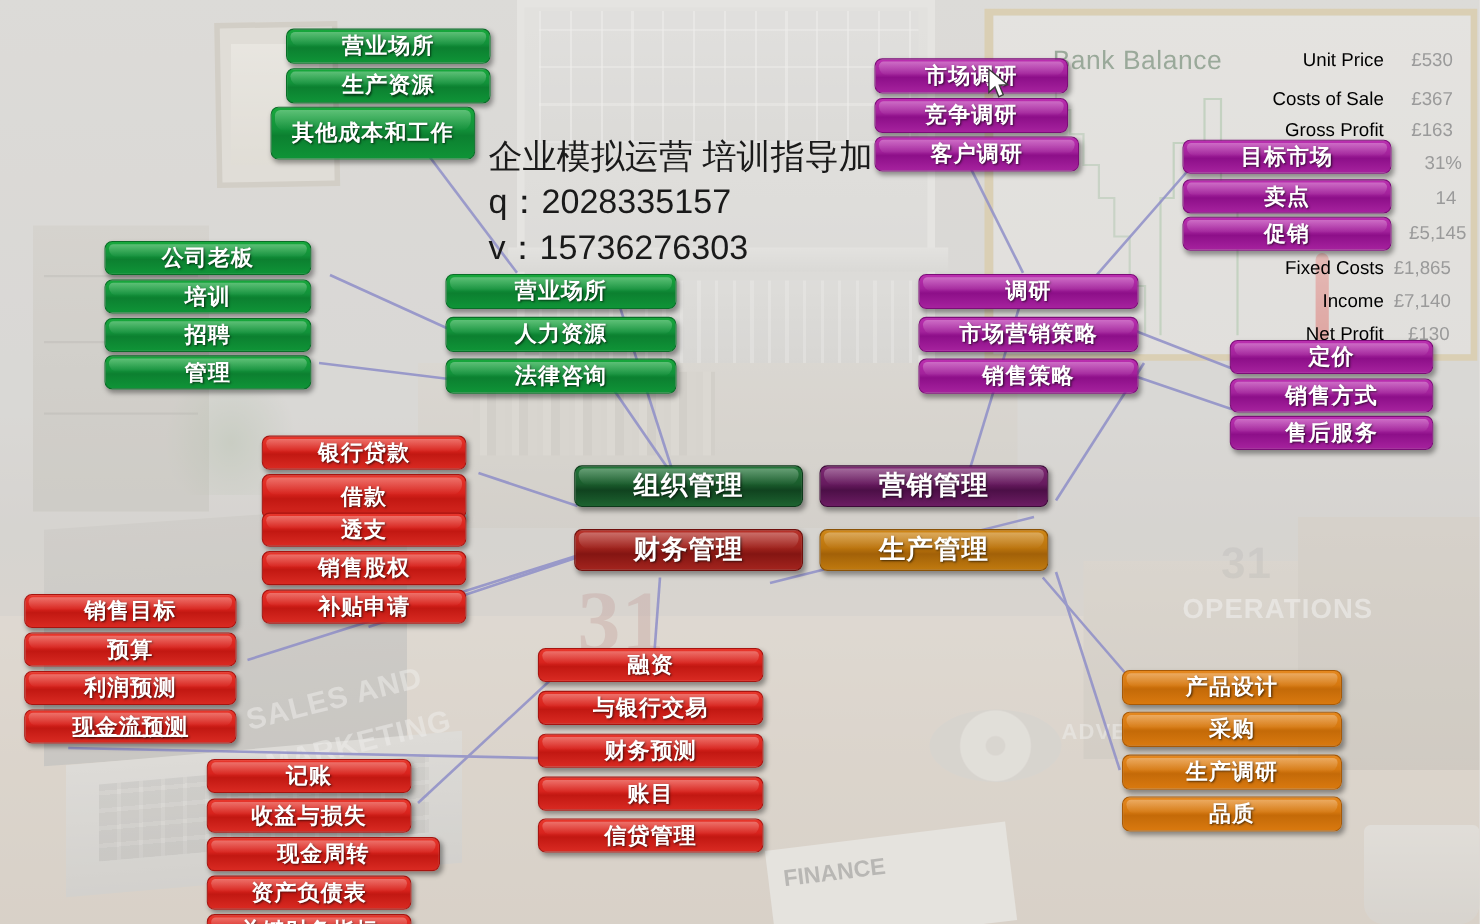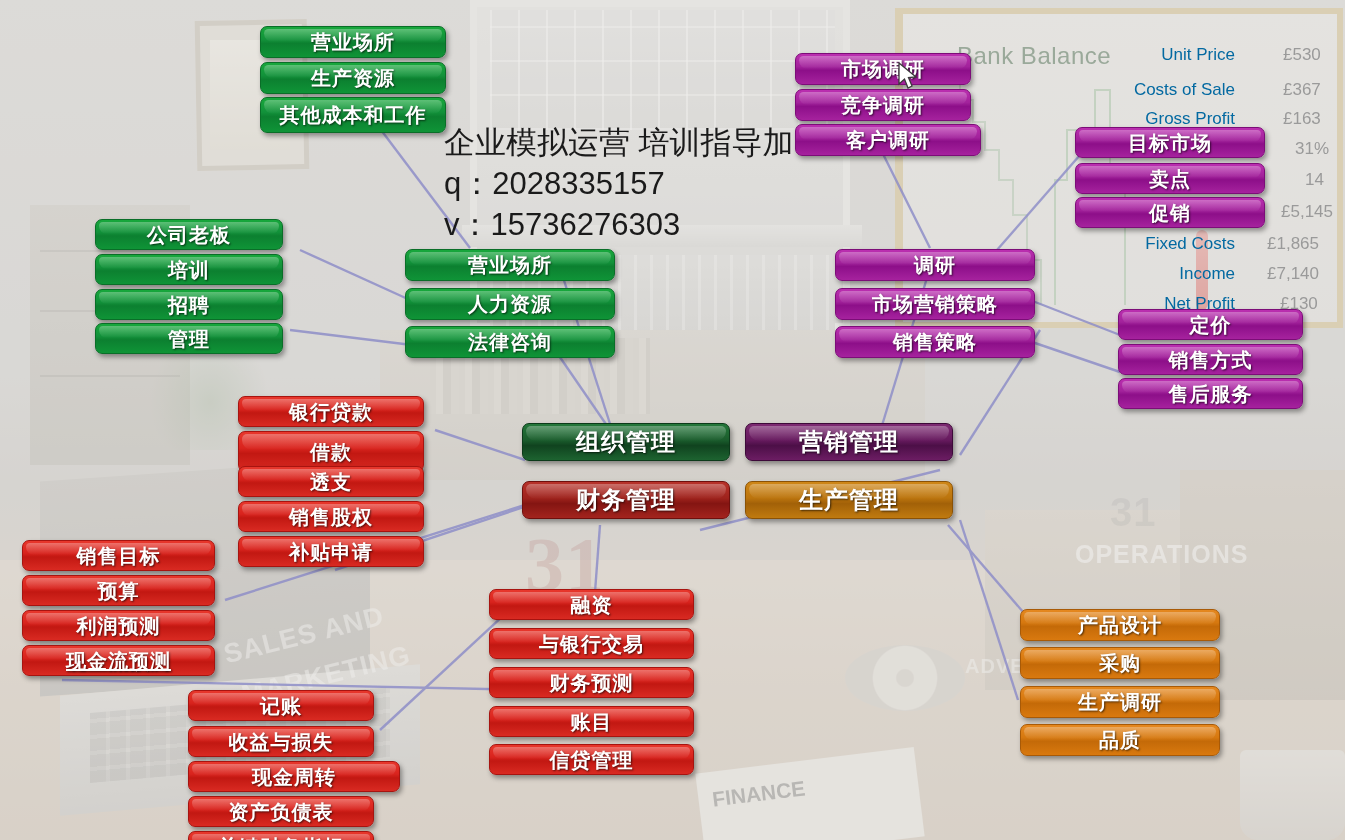--- a/index.html
+++ b/index.html
@@ -160,21 +160,21 @@
   }
 
   
   .rep {
     position: absolute;
     font-family: "Liberation Sans", sans-serif;
     color: #8e8e8e;
     white-space: nowrap;
   }
   .rep-title { left: 957px; top: 42px; font-size: 24px; color: #9aa99a; letter-spacing: .5px; }
-  .rep-lbl   { text-align: right; font-size: 17px; color: #0369a1; }
+  .rep-lbl   { text-align: right; font-size: 17px; color: #000000; margin-left: 23px; }
   .rep-val   { font-size: 17px; color: #9a9a9a; }
 
   
   #lines { position: absolute; inset: 0; pointer-events: none; }
 
   
   .btn {
     position: absolute;
     border-radius: 7px;
     color: #fff;
@@ -348,21 +348,21 @@
       <line x1="380" y1="730" x2="520" y2="600"></line>
       <line x1="62" y1="680" x2="530" y2="690"></line>
       <line x1="948" y1="525" x2="1030" y2="620"></line>
       <line x1="960" y1="520" x2="1018" y2="700"></line>
       <line x1="700" y1="530" x2="940" y2="470"></line>
     </g>
   </svg>
 
   <div class="btn green" style="left:260px; top:26px;  width:186px; height:32px;">营业场所</div>
   <div class="btn green" style="left:260px; top:62px;  width:186px; height:32px;">生产资源</div>
-  <div class="btn green" style="left:260px; top:97px;  width:186px; height:36px;">其他成本和工作</div>
+  <div class="btn green" style="left:246px; top:97px;  width:186px; height:48px;">其他成本和工作</div>
 
   <div class="btn purple" style="left:795px; top:53px;  width:176px; height:32px;">市场调研</div>
   <div class="btn purple" style="left:795px; top:89px;  width:176px; height:32px;">竞争调研</div>
   <div class="btn purple" style="left:795px; top:124px; width:186px; height:32px;">客户调研</div>
 
   <div class="btn purple" style="left:1075px; top:127px; width:190px; height:31px;">目标市场</div>
   <div class="btn purple" style="left:1075px; top:163px; width:190px; height:31px;">卖点</div>
   <div class="btn purple" style="left:1075px; top:197px; width:190px; height:31px;">促销</div>
 
   <div class="btn green" style="left:95px; top:219px; width:188px; height:31px;">公司老板</div>

